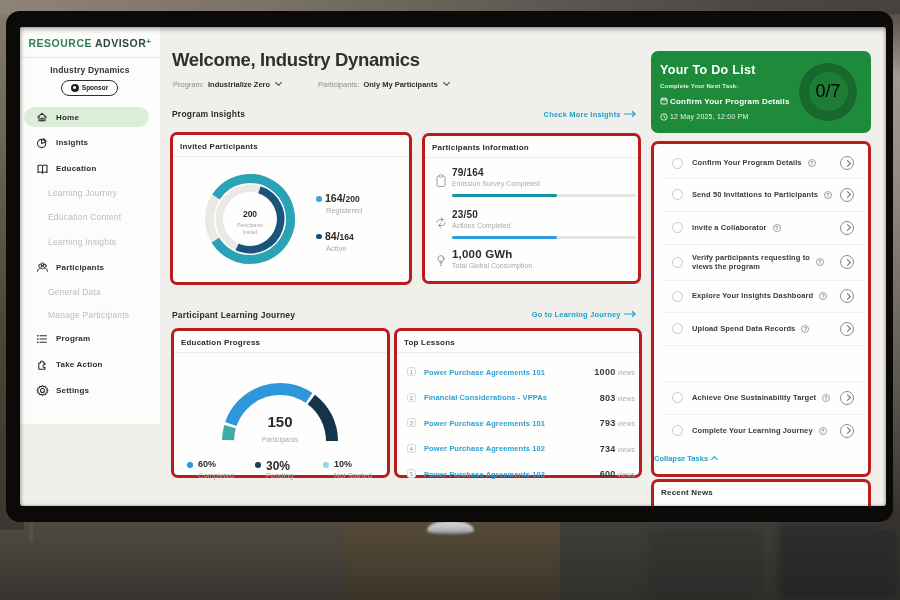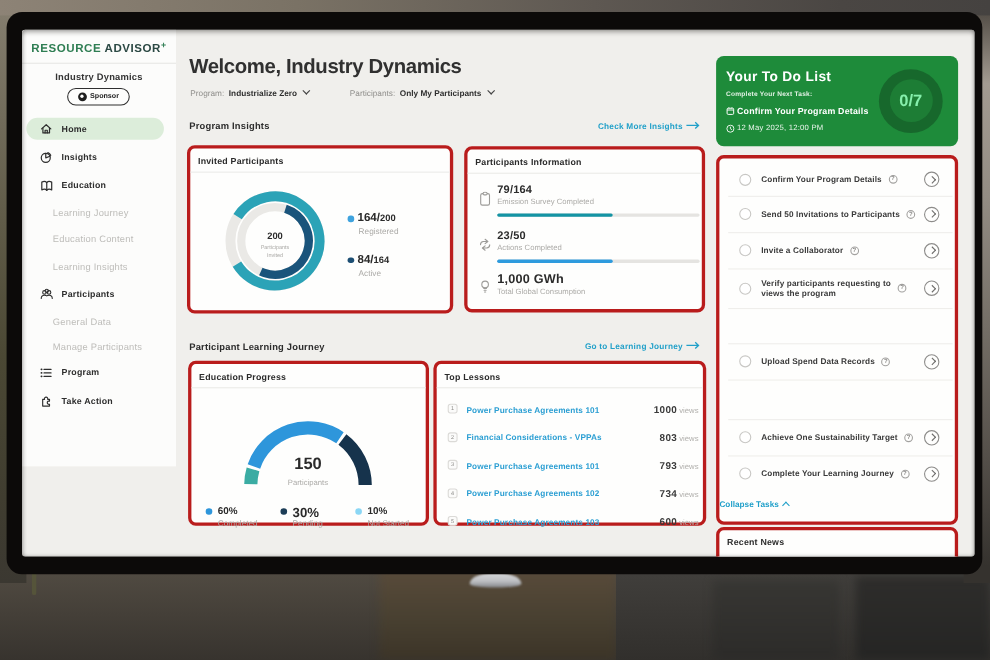--- a/index.html
+++ b/index.html
@@ -64,21 +64,21 @@
 .ltit{position:absolute;left:27px;top:8.5px;font-size:7.5px;font-weight:700;color:#2C9FD3;letter-spacing:.1px}
 .lv{position:absolute;right:10px;top:8px;font-size:7px;color:#B0AFAC}
 .lv b{font-size:9px;color:#3A3A3A;font-weight:700;letter-spacing:.3px}
 
 #todo-hero{left:631px;top:24px;width:220px;height:82px;background:#1E8B3A;border-radius:7px;overflow:hidden}
 #todo-hero .h1{position:absolute;left:9px;top:12px;font-size:12.5px;font-weight:700;color:#fff;letter-spacing:.3px}
 #todo-hero .s1{position:absolute;left:9px;top:32px;font-size:6px;font-weight:700;color:#E4F2E6;letter-spacing:.2px}
 #todo-hero .s2{position:absolute;left:19px;top:45.5px;font-size:8px;font-weight:700;color:#fff;letter-spacing:.2px}
 #todo-hero .s3{position:absolute;left:19px;top:62px;font-size:7px;color:#EAF5EC;letter-spacing:.2px}
 #badge{position:absolute;left:148px;top:11.5px;width:58px;height:58px;border-radius:50%;background:#17682C}
-#badge .in{position:absolute;left:9.5px;top:9.5px;width:39px;height:39px;border-radius:50%;background:#1D7D35;display:flex;align-items:center;justify-content:center;font-size:15px;font-weight:700;color:#86efac}
+#badge .in{position:absolute;left:9.5px;top:9.5px;width:39px;height:39px;border-radius:50%;background:#1D7D35;display:flex;align-items:center;justify-content:center;font-size:18px;font-weight:400;color:#000000}
 #tasks{left:631px;top:114px;width:220px;height:336px}
 .trow{position:absolute;left:0;width:220px;display:flex;align-items:center}
 .radio{width:11px;height:11px;border:1.5px solid #C8C7C4;border-radius:50%;margin-left:18px;margin-right:9px;flex:none;background:#fff}
 .tt{font-size:7.5px;font-weight:600;color:#3A3A3A;letter-spacing:.1px;line-height:9.5px}
 .help{width:8px;height:8px;border:1px solid #A3A2A0;border-radius:50%;margin-left:6px;flex:none;font-size:5.5px;color:#8A8987;text-align:center;line-height:7.5px;font-weight:700}
 .chev{position:absolute;left:186px;top:50%;margin-top:-7px;width:14px;height:14px;border:1.2px solid #8D8C8A;border-radius:50%}
 .chev::after{content:"";position:absolute;left:4px;top:3.6px;width:4px;height:4px;border-right:1.4px solid #6F6E6C;border-bottom:1.4px solid #6F6E6C;transform:rotate(-45deg)}
 .tsep{position:absolute;left:8px;width:204px;border-top:1px solid #EFEEEB}
 #collapse{position:absolute;left:0;top:310px;width:220px;text-align:left;font-size:7.5px;font-weight:700;color:#1F9FC9}
 #recent{left:631px;top:452px;width:220px;height:40px}
@@ -149,20 +149,27 @@
             <path d="M1.6 2.8 H1.9 M1.6 6 H1.9 M1.6 9.2 H1.9" stroke-width="1.5"></path>
           </svg>
           <span class="t">Program</span>
         </div>
     <div class="mi" style="top:327px">
           <svg width="13" height="13" viewBox="0 0 13 13" fill="none" stroke="#2E2E2E" stroke-width="1.05" stroke-linecap="round" stroke-linejoin="round">
             <path d="M2.8 5 H4.5 A1.5 1.5 0 1 1 7.3 5 H9 V6.7 A1.5 1.5 0 1 0 9 9.5 V11.2 H2.8 Z"></path>
           </svg>
           <span class="t">Take Action</span>
         </div>
+    <div class="mi" style="top:353px">
+          <svg width="13" height="13" viewBox="0 0 13 13" fill="none" stroke="#2E2E2E" stroke-width="1.1" stroke-linecap="round" stroke-linejoin="round">
+            <circle cx="6.5" cy="6.5" r="2"></circle>
+            <path d="M6.5 1.6 L7.6 2.7 L9.1 2.3 L9.7 3.8 L11.2 4.2 L10.9 5.7 L12 6.5 L10.9 7.3 L11.2 8.8 L9.7 9.2 L9.1 10.7 L7.6 10.3 L6.5 11.4 L5.4 10.3 L3.9 10.7 L3.3 9.2 L1.8 8.8 L2.1 7.3 L1 6.5 L2.1 5.7 L1.8 4.2 L3.3 3.8 L3.9 2.3 L5.4 2.7 Z"></path>
+          </svg>
+          <span class="t">Settings</span>
+        </div>
   </div>
 
   <div class="abs" id="welcome">Welcome, Industry Dynamics</div>
   <div class="filt" style="left:153px">Program:&nbsp; <b>Industrialize Zero</b><span class="car"></span></div>
   <div class="filt" style="left:298px">Participants:&nbsp; <b>Only My Participants</b><span class="car"></span></div>
   <div class="sect" style="left:152px;top:82px">Program Insights</div>
   <div class="lnk" style="right:249px;top:83px">Check More Insights <svg width="14" height="8" viewBox="0 0 14 8" style="vertical-align:-1px">
           <path d="M1 4 H12 M9 1.2 L12 4 L9 6.8" stroke="#21A0C9" stroke-width="1.2" fill="none"></path>
         </svg></div>
 
@@ -311,20 +318,26 @@
           <span class="chev"></span>
         </div>
     <div class="tsep" style="top:100px"></div>
     <div class="trow" style="top:100px;height:36px">
           <span class="radio"></span>
           <span class="tt" style="width:118px">Verify participants requesting to views the program</span>
           <span class="help">?</span>
           <span class="chev"></span>
         </div>
     <div class="tsep" style="top:136px"></div>
+    <div class="trow" style="top:136px;height:32px">
+          <span class="radio"></span>
+          <span class="tt">Explore Your Insights Dashboard</span>
+          <span class="help">?</span>
+          <span class="chev"></span>
+        </div>
     <div class="tsep" style="top:168px"></div>
     <div class="trow" style="top:168px;height:33px">
           <span class="radio"></span>
           <span class="tt">Upload Spend Data Records</span>
           <span class="help">?</span>
           <span class="chev"></span>
         </div>
     <div class="tsep" style="top:201px"></div>
     <div class="tsep" style="top:237px"></div>
     <div class="trow" style="top:237px;height:33px">

